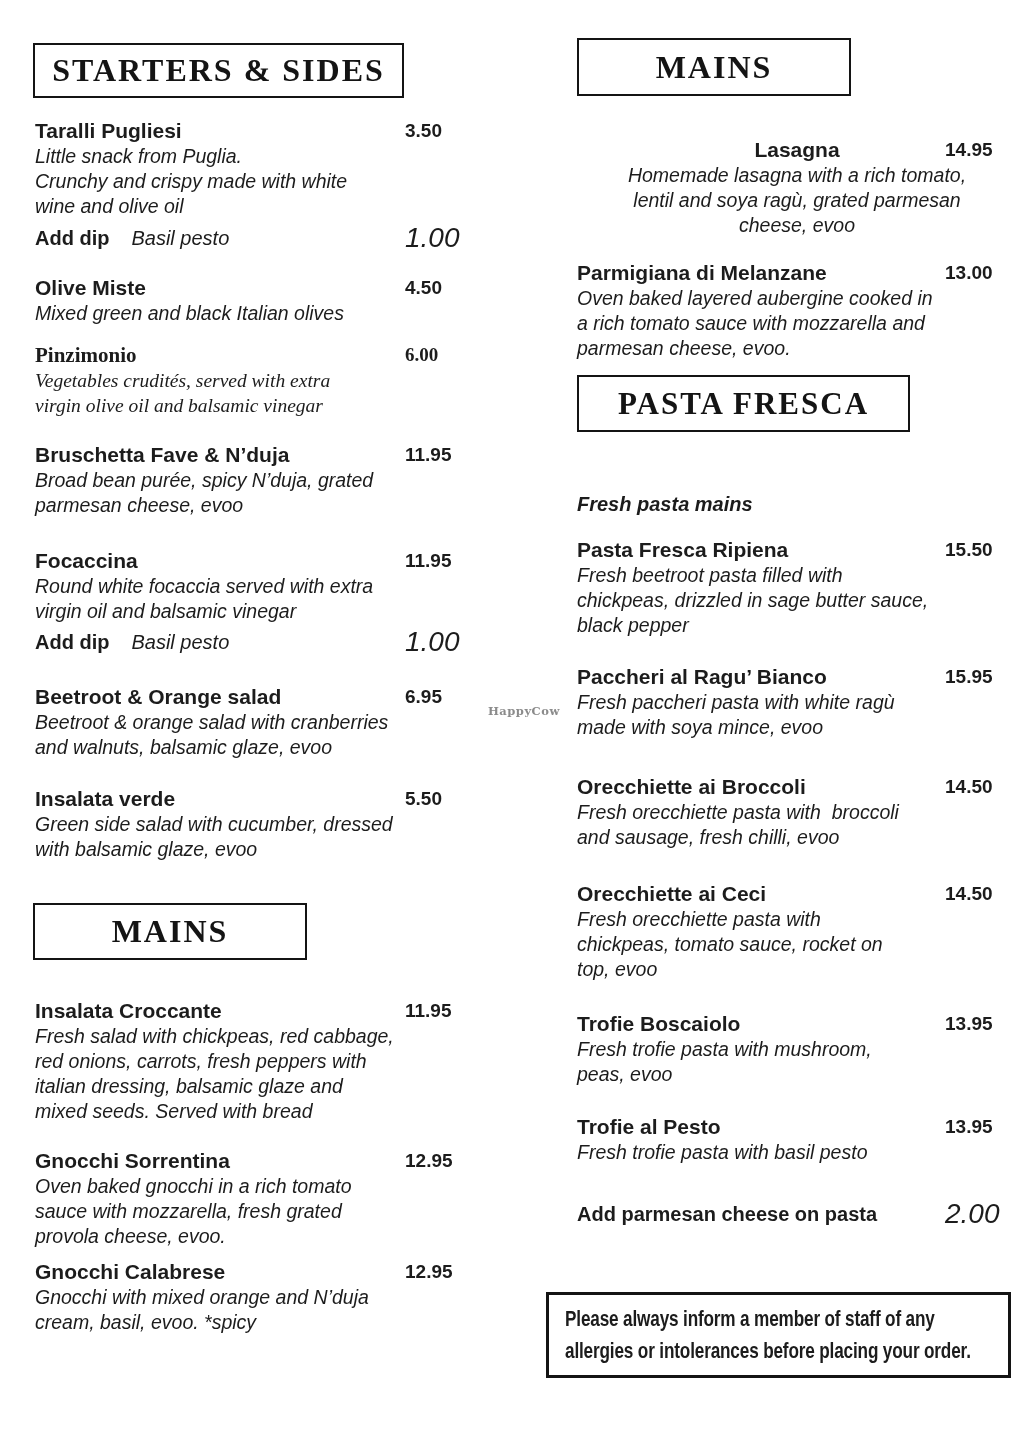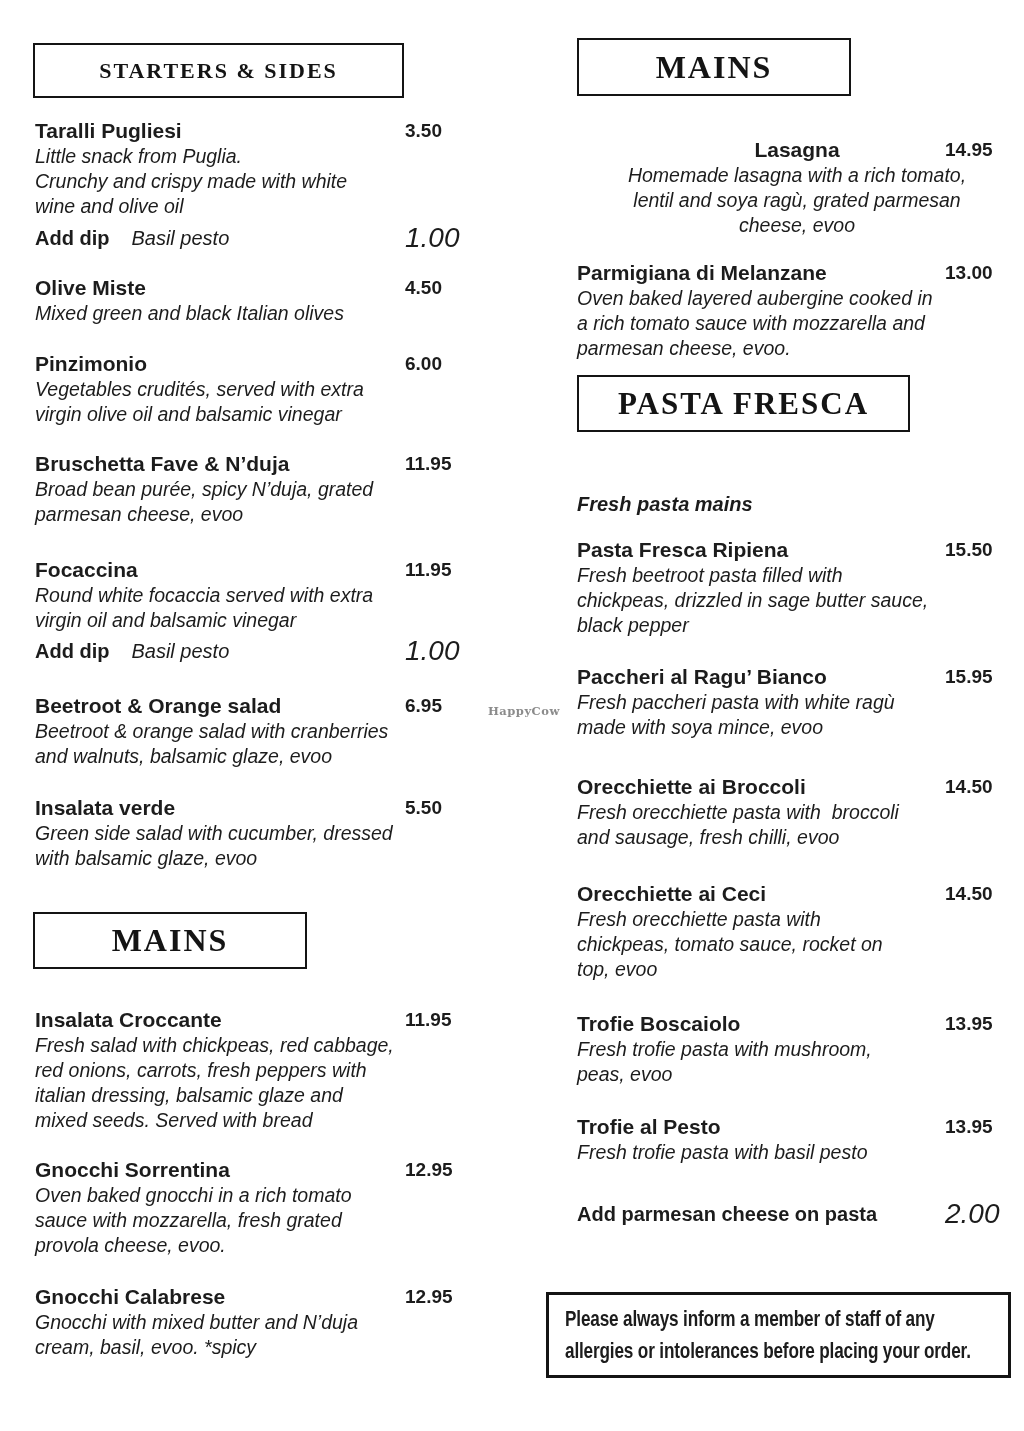--- a/index.html
+++ b/index.html
@@ -12,21 +12,21 @@
   #col-left{left:35px;padding-top:43px;}
   #col-right{left:577px;padding-top:38px;}
 
   
   .hdr{
     border:2px solid #141414;
     display:flex;align-items:center;justify-content:center;
     font-family:"Liberation Serif",serif;font-weight:bold;
     letter-spacing:2px;color:#141414;white-space:nowrap;
   }
-  #b-hdr-starters{width:367px;height:51px;margin-left:-2px;font-size:22px;}
+  #b-hdr-starters{width:367px;height:51px;margin-left:-2px;font-size:32px;}
   #b-hdr-mains-left{width:270px;height:53px;margin-left:-2px;font-size:32px;}
   #b-hdr-mains-right{width:270px;height:54px;font-size:32px;}
   #b-hdr-pasta{width:329px;height:53px;font-size:31px;}
 
   
   .item{position:relative;}
   .item .name{display:block;font-weight:bold;font-size:21px;line-height:26px;white-space:pre;}
   .price{position:absolute;top:2px;font-weight:bold;font-size:19px;white-space:nowrap;}
   #col-left .price{left:370px;}
   #col-right .price{left:368px;}
@@ -69,21 +69,21 @@
       <div class="desc-line">Little snack from Puglia.</div>
       <div class="desc-line">Crunchy and crispy made with white</div>
       <div class="desc-line">wine and olive oil</div>
     </div>
     <div class="addon" id="b-taralli-dip" style="margin-top: 6px;"><span class="b">Add dip</span><span class="i">Basil pesto</span><span class="price pit">1.00</span></div>
     <div class="item" id="b-olive" style="margin-top: 24px;">
       <span class="name">Olive Miste</span>
       <span class="price">4.50</span>
       <div class="desc-line">Mixed green and black Italian olives</div>
     </div>
-    <div class="item" id="b-pinzimonio" style="margin-top: 25px;">
+    <div class="item" id="b-pinzimonio" style="margin-top: 16px; font-family: Liberation Serif, serif;">
       <span class="name">Pinzimonio</span>
       <span class="price">6.00</span>
       <div class="desc-line">Vegetables crudités, served with extra</div>
       <div class="desc-line">virgin olive oil and balsamic vinegar</div>
     </div>
     <div class="item" id="b-bruschetta" style="margin-top: 24px;">
       <span class="name">Bruschetta Fave &amp; N’duja</span>
       <span class="price">11.95</span>
       <div class="desc-line">Broad bean purée, spicy N’duja, grated</div>
       <div class="desc-line">parmesan cheese, evoo</div>
@@ -116,24 +116,24 @@
       <div class="desc-line">italian dressing, balsamic glaze and</div>
       <div class="desc-line">mixed seeds. Served with bread</div>
     </div>
     <div class="item" id="b-gnocchi-sorrentina" style="margin-top: 24px;">
       <span class="name">Gnocchi Sorrentina</span>
       <span class="price">12.95</span>
       <div class="desc-line">Oven baked gnocchi in a rich tomato</div>
       <div class="desc-line">sauce with mozzarella, fresh grated</div>
       <div class="desc-line">provola cheese, evoo.</div>
     </div>
-    <div class="item" id="b-gnocchi-calabrese" style="margin-top: 26px;">
+    <div class="item" id="b-gnocchi-calabrese" style="margin-top: 10px;">
       <span class="name">Gnocchi Calabrese</span>
       <span class="price">12.95</span>
-      <div class="desc-line">Gnocchi with mixed butter and N’duja</div>
+      <div class="desc-line">Gnocchi with mixed orange and N’duja</div>
       <div class="desc-line">cream, basil, evoo. *spicy</div>
     </div>
   </div>
 <div class="col" id="col-right">
     <div class="hdr" id="b-hdr-mains-right">MAINS</div>
     <div class="item" id="b-lasagna" style="margin-top: 41px; text-align: center;">
       <span class="name">Lasagna</span>
       <span class="price">14.95</span>
       <div class="desc-line">Homemade lasagna with a rich tomato,</div>
       <div class="desc-line">lentil and soya ragù, grated parmesan</div>

